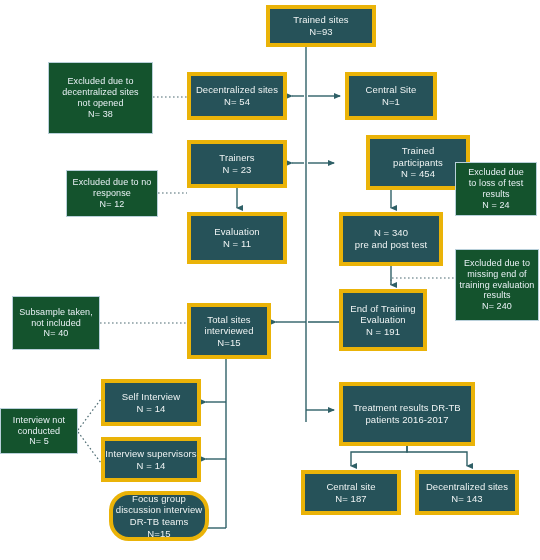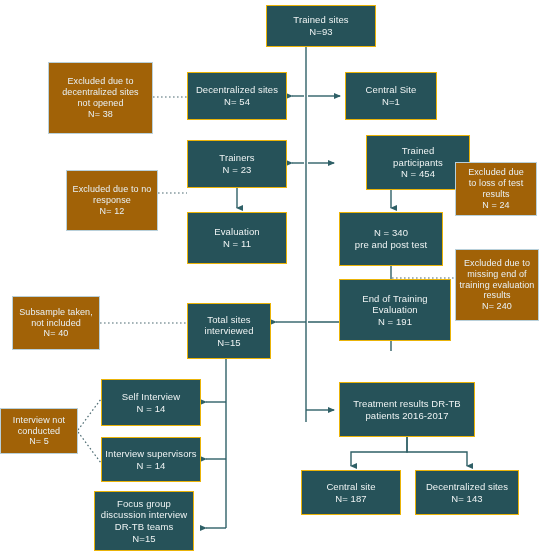--- a/index.html
+++ b/index.html
@@ -30,26 +30,26 @@
     align-items: center;
     justify-content: center;
     text-align: center;
     line-height: 1.22;
     white-space: pre-line;
     overflow: hidden;
   }
   .node.dark {
     background: #265259;
     color: #eef3f3;
-    border: 1px solid #eab308;
+    border: 4px solid #eab308;
     font-size: 9.5px;
     letter-spacing: .1px;
   }
   .node.light {
-    background: #a16207;
+    background: #14532d;
     color: #e9f1f5;
     border: 1px solid #b9d0da;
     font-size: 9px;
     letter-spacing: .1px;
   }
 </style>
 </head>
 <body>
 
 <div id="canvas">
@@ -118,56 +118,56 @@
 N= 38</span></div>
       <div class="node dark" style="left: 187px; top: 72px; width: 100px; height: 48px;"><span>Decentralized sites
 N= 54</span></div>
       <div class="node dark" style="left: 345px; top: 72px; width: 92px; height: 48px;"><span>Central Site
 N=1</span></div>
       <div class="node dark" style="left: 187px; top: 140px; width: 100px; height: 48px; align-items: center;"><span>Trainers
 N = 23</span></div>
       <div class="node dark" style="left: 339px; top: 135px; width: 104px; height: 55px; margin-left: 27px;"><span>Trained
 participants
 N = 454</span></div>
-      <div class="node light" style="left: 66px; top: 170px; width: 92px; height: 61px;"><span>Excluded due to no
+      <div class="node light" style="left: 66px; top: 170px; width: 92px; height: 47px;"><span>Excluded due to no
 response
 N= 12</span></div>
       <div class="node dark" style="left: 187px; top: 212px; width: 100px; height: 52px;"><span>Evaluation
 N = 11</span></div>
       <div class="node light" style="left: 455px; top: 162px; width: 82px; height: 54px;"><span>Excluded due
 to  loss of test
 results
 N = 24</span></div>
       <div class="node dark" style="left: 339px; top: 212px; width: 104px; height: 54px;"><span>N = 340
 pre and post test</span></div>
       <div class="node light" style="left: 455px; top: 249px; width: 84px; height: 72px;"><span>Excluded due to
 missing end of
 training evaluation
 results
 N= 240</span></div>
-      <div class="node dark" style="left: 339px; top: 279px; width: 112px; height: 62px;"><span>End of Training
+      <div class="node dark" style="left: 339px; top: 289px; width: 88px; height: 62px;"><span>End of Training
 Evaluation
 N = 191</span></div>
       <div class="node light" style="left: 12px; top: 296px; width: 88px; height: 54px;"><span>Subsample taken,
 not included
 N= 40</span></div>
       <div class="node dark" style="left: 187px; top: 303px; width: 84px; height: 56px;"><span>Total sites
 interviewed
 N=15</span></div>
       <div class="node dark" style="left: 101px; top: 379px; width: 100px; height: 47px; justify-content: center;"><span>Self Interview
 N = 14</span></div>
       <div class="node light" style="left: 0px; top: 408px; width: 78px; height: 46px;"><span>Interview not
 conducted
 N= 5</span></div>
       <div class="node dark" style="left: 101px; top: 437px; width: 100px; height: 45px;"><span>Interview supervisors
 N = 14</span></div>
-      <div class="node dark" style="left: 94px; top: 491px; width: 100px; height: 60px;"><span>Focus group
+      <div class="node dark" style="left: 109px; top: 491px; width: 100px; height: 50px; border-radius: 20px;"><span>Focus group
 discussion interview
 DR-TB teams
 N=15</span></div>
-      <div class="node dark" style="left: 339px; top: 382px; width: 136px; height: 55px;"><span>Treatment results DR-TB
+      <div class="node dark" style="left: 339px; top: 382px; width: 136px; height: 64px;"><span>Treatment results DR-TB
 patients 2016-2017</span></div>
       <div class="node dark" style="left: 301px; top: 470px; width: 100px; height: 45px;"><span>Central site
 N= 187</span></div>
       <div class="node dark" style="left: 415px; top: 470px; width: 104px; height: 45px;"><span>Decentralized sites
 N= 143</span></div>
     </div>
 </div>
 
 </body></html>

